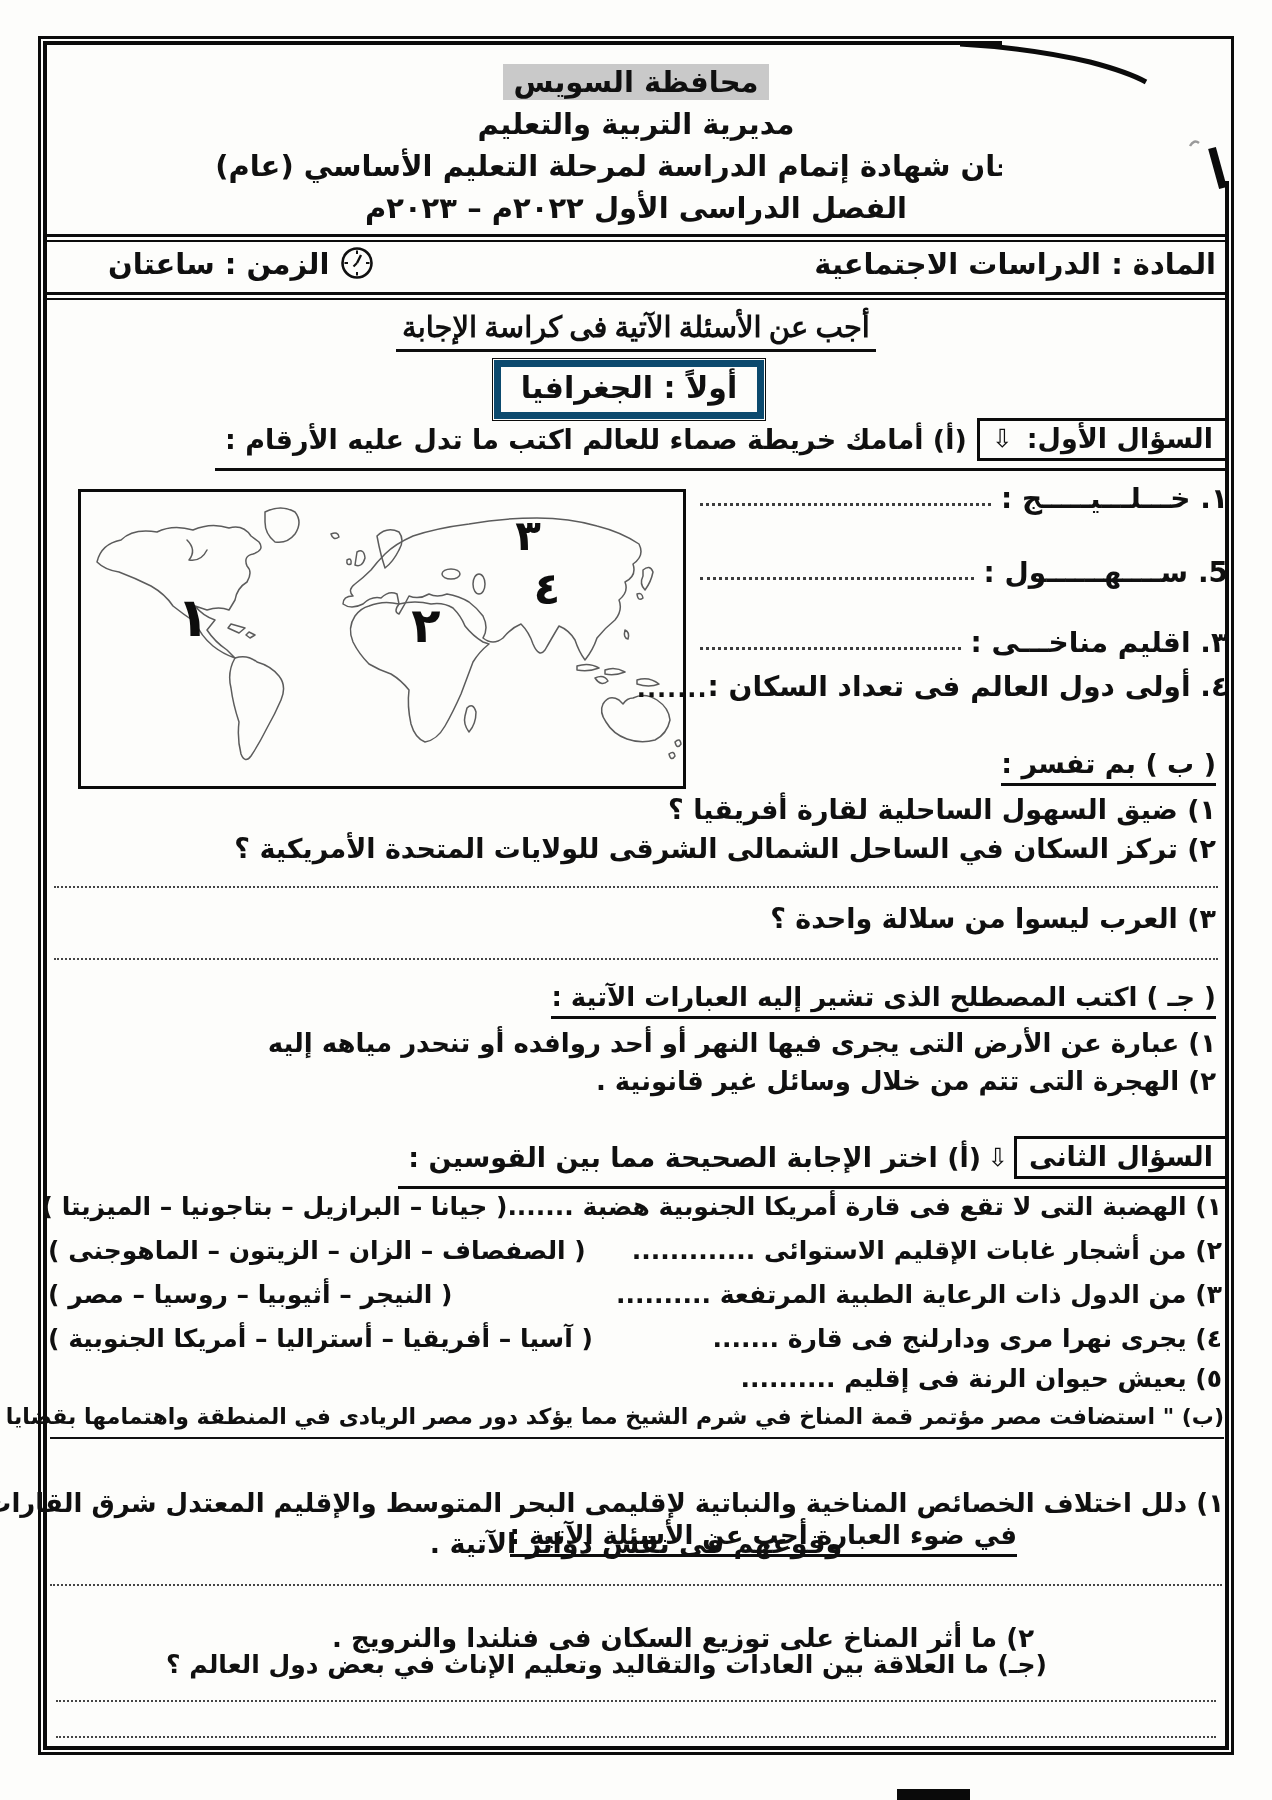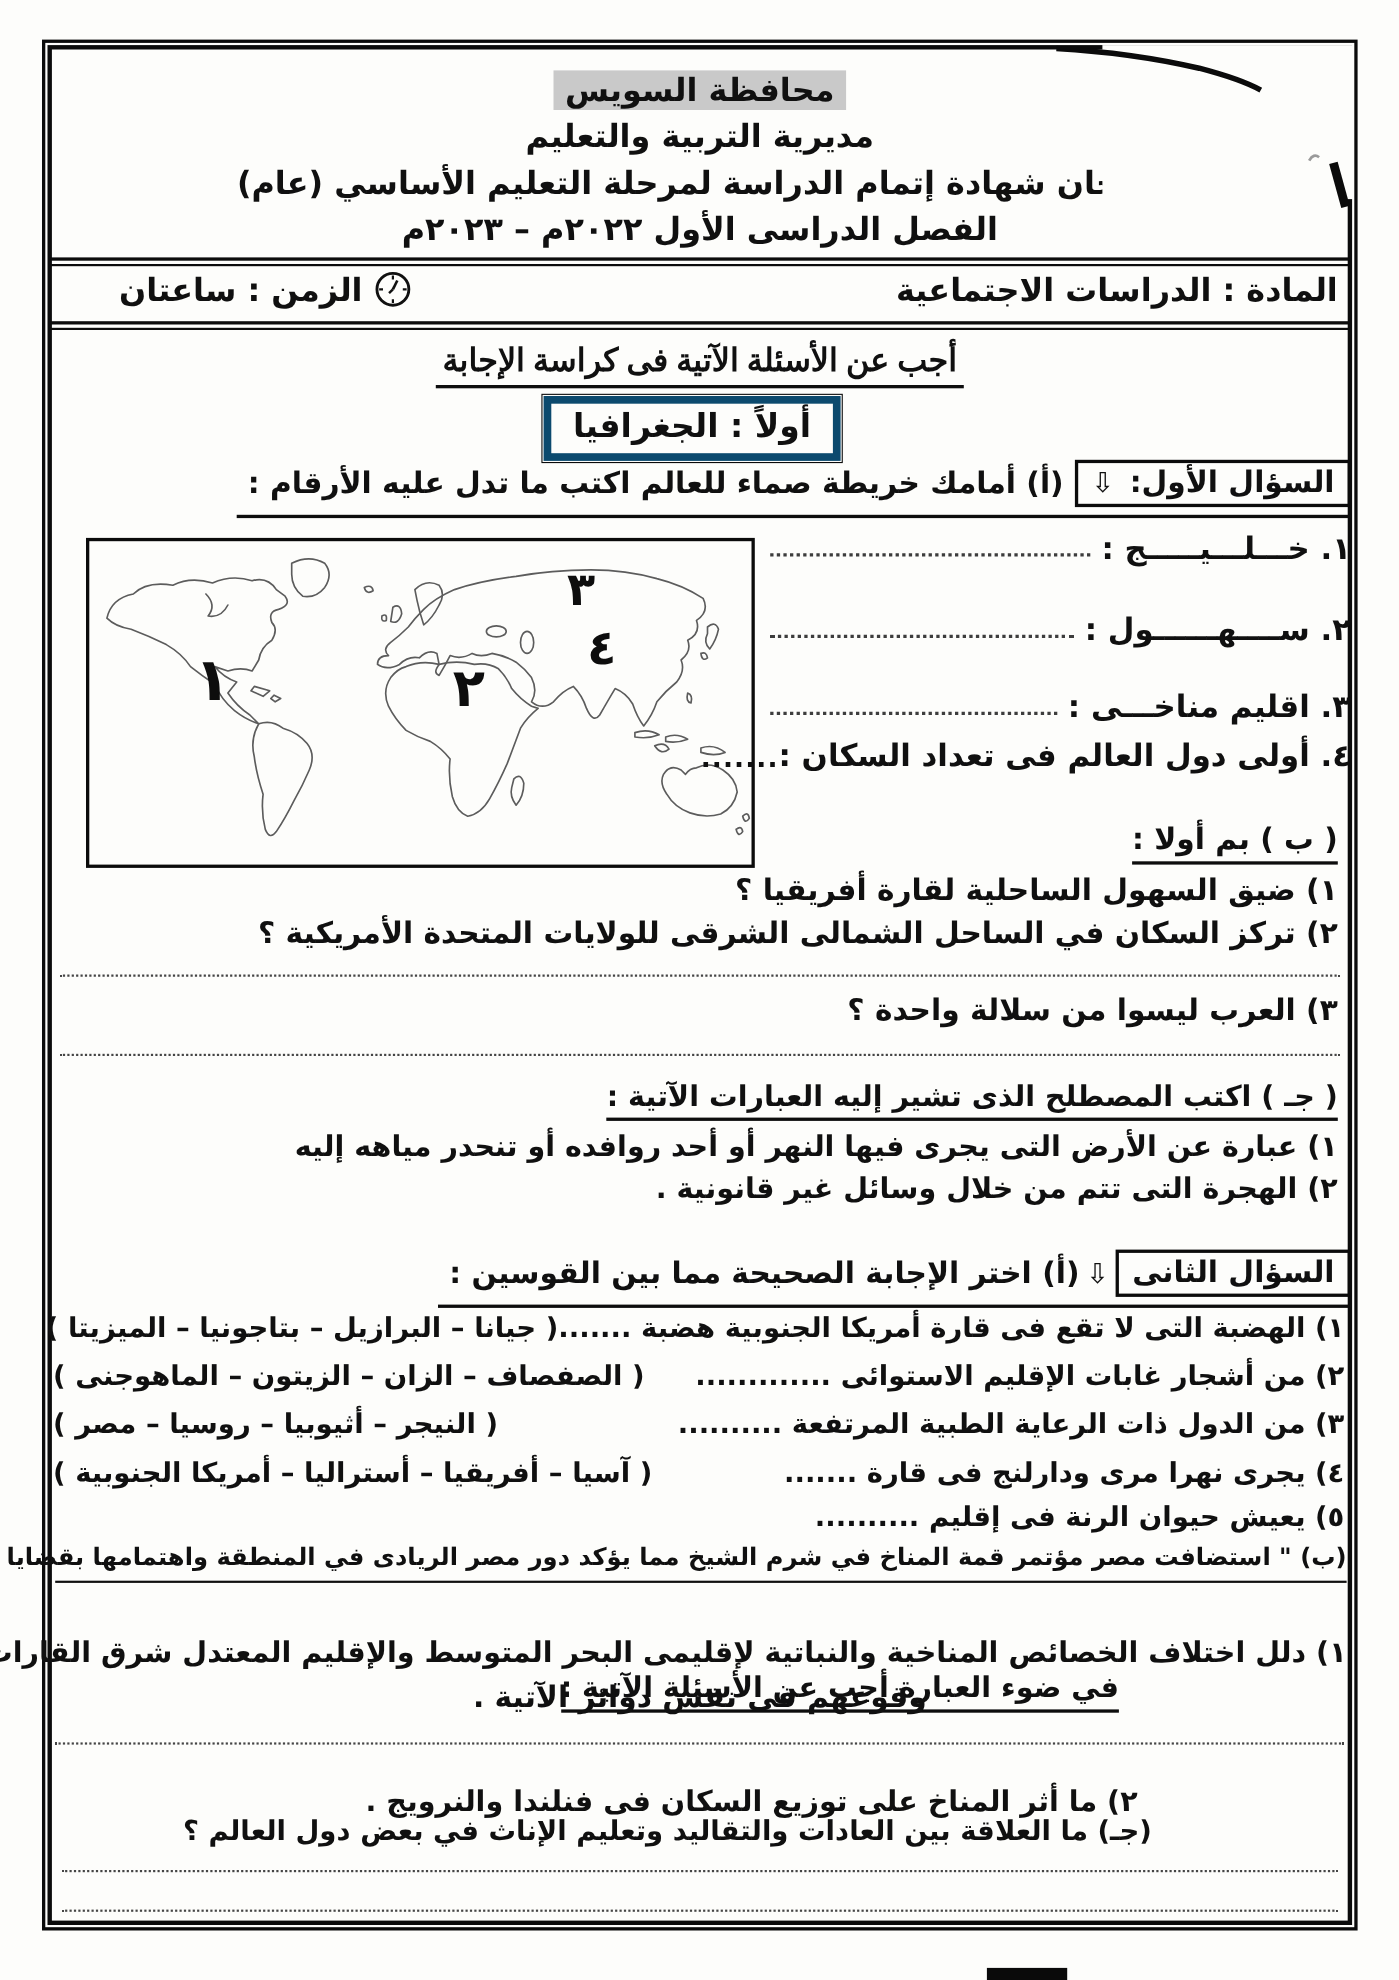--- a/index.html
+++ b/index.html
@@ -145,34 +145,34 @@
         <text x="466" y="112" font-size="44">٤</text>
       </g>
     </svg>
   </div>
 
   <div class="abs q1row" style="top:482px;">
     <span class="nw">١. خـــلـــيـــــج :</span>
     <span class="leader"></span>
   </div>
   <div class="abs q1row" style="top:556px;">
-    <span class="nw">٢. ســــهــــــول :</span>
+    <span class="nw">5. ســــهــــــول :</span>
     <span class="leader"></span>
   </div>
   <div class="abs q1row" style="top:626px;">
     <span class="nw">٣. اقليم مناخـــى :</span>
     <span class="leader"></span>
   </div>
   <div class="abs q1row" style="top:670px;">
     <span class="nw">٤. أولى دول العالم فى تعداد السكان :</span>
     <span class="dots4">.......</span>
   </div>
 
   <div class="abs nw" style="right:56px; top:748px; font-size:27px;">
-    <span class="h-underline">( ب ) بم أولا :</span>
+    <span class="h-underline">( ب ) بم تفسر :</span>
   </div>
   <div class="abs body-line nw" style="right:56px; top:794px;">١) ضيق السهول الساحلية لقارة أفريقيا ؟</div>
   <div class="abs body-line nw" style="right:56px; top:833px;">٢) تركز السكان في الساحل الشمالى الشرقى للولايات المتحدة الأمريكية ؟</div>
   <div class="abs dotted" style="left:54px; right:54px; top:886px;"></div>
   <div class="abs body-line nw" style="right:56px; top:903px;">٣) العرب ليسوا من سلالة واحدة ؟</div>
   <div class="abs dotted" style="left:54px; right:54px; top:958px;"></div>
 
   <div class="abs nw" style="right:56px; top:982px; font-size:26px;">
     <span class="h-underline">( جـ ) اكتب المصطلح الذى تشير إليه العبارات الآتية :</span>
   </div>

